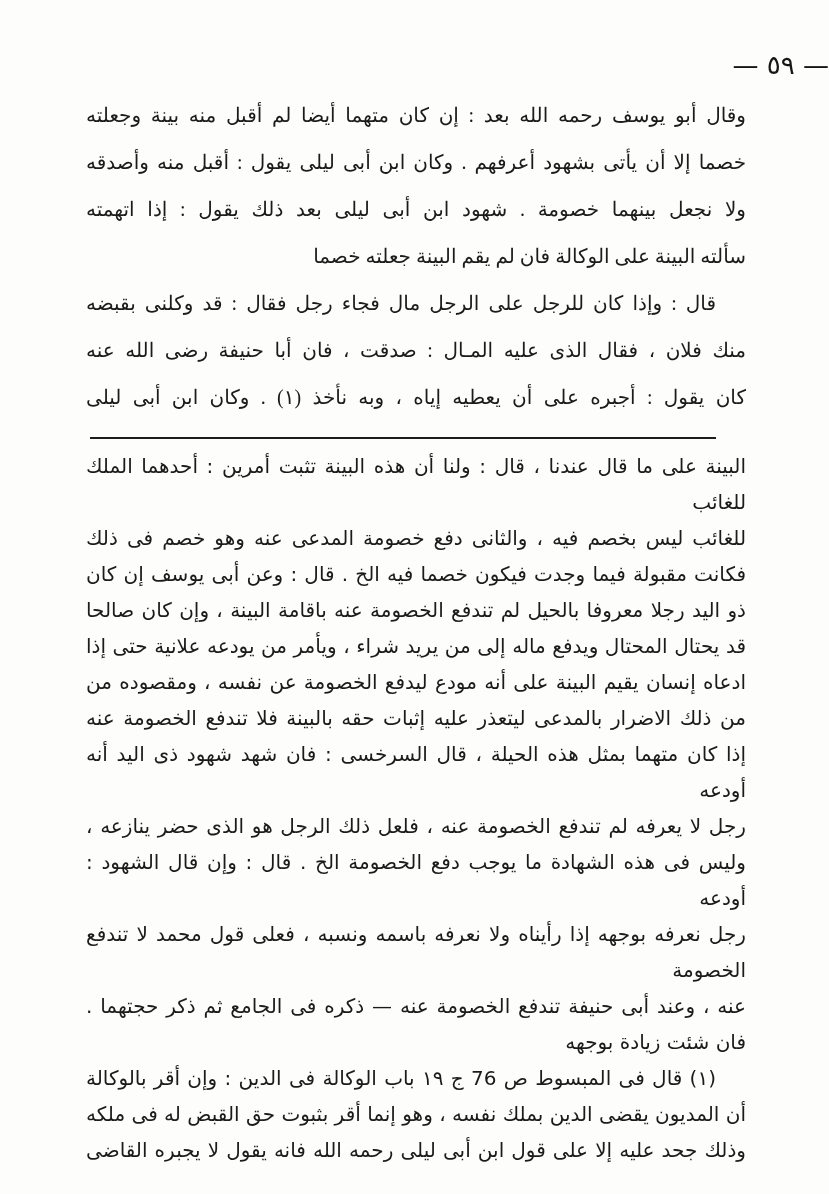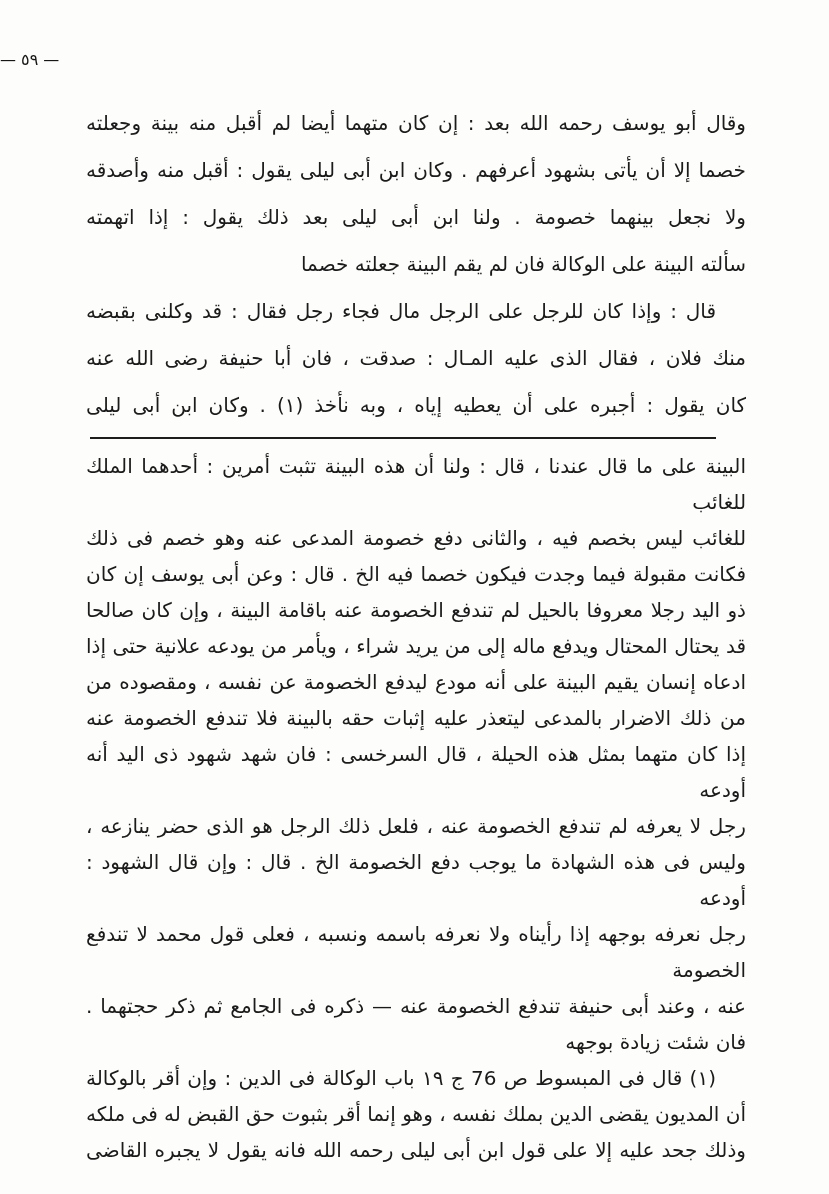--- a/index.html
+++ b/index.html
@@ -16,34 +16,36 @@
     overflow: hidden;
     font-family: "DejaVu Sans", sans-serif;
     color: #1b1b1b;
     direction: rtl;
   }
   .page-number {
     position: absolute;
     top: 50px;
     left: 0;
     right: 0;
-    text-align: left;
-    font-size: 16px;
+    text-align: right;
+    font-size: 26px;
     letter-spacing: 2px;
     color: #161616;
+    padding-left: 8px;
   }
   .text-block {
     position: absolute;
     right: 83px;
     width: 660px;
   }
   .main-text {
-    top: 100px;
+    top: 92px;
     font-size: 20px;
     line-height: 47px;
+    font-family: Liberation Serif, serif;
   }
   .footnote-separator {
     position: absolute;
     top: 437px;
     right: 113px;
     width: 626px;
     border-top: 2px solid #1d1d1d;
   }
   .footnote-text {
     top: 448px;
@@ -70,21 +72,21 @@
 </head>
 <body>
 
 <div class="page">
   <div class="page-number">— ٥٩ —</div>
 
   <div class="text-block main-text" id="main-text">
       <div class="paragraph">
         <div class="line">وقال أبو يوسف رحمه الله بعد : إن كان متهما أيضا لم أقبل منه بينة وجعلته</div>
         <div class="line">خصما إلا أن يأتى بشهود أعرفهم . وكان ابن أبى ليلى يقول : أقبل منه وأصدقه</div>
-        <div class="line">ولا نجعل بينهما خصومة . ولنا ابن أبى ليلى بعد ذلك يقول : إذا اتهمته</div>
+        <div class="line">ولا نجعل بينهما خصومة . شهود ابن أبى ليلى بعد ذلك يقول : إذا اتهمته</div>
         <div class="line last">سألته البينة على الوكالة فان لم يقم البينة جعلته خصما</div>
       </div>
       <div class="paragraph">
         <div class="line indent">قال : وإذا كان للرجل على الرجل مال فجاء رجل فقال : قد وكلنى بقبضه</div>
         <div class="line">منك فلان ، فقال الذى عليه المـال : صدقت ، فان أبا حنيفة رضى الله عنه</div>
         <div class="line">كان يقول : أجبره على أن يعطيه إياه ، وبه نأخذ (١) . وكان ابن أبى ليلى</div>
       </div>
     </div>
 
   <div class="footnote-separator"></div>

